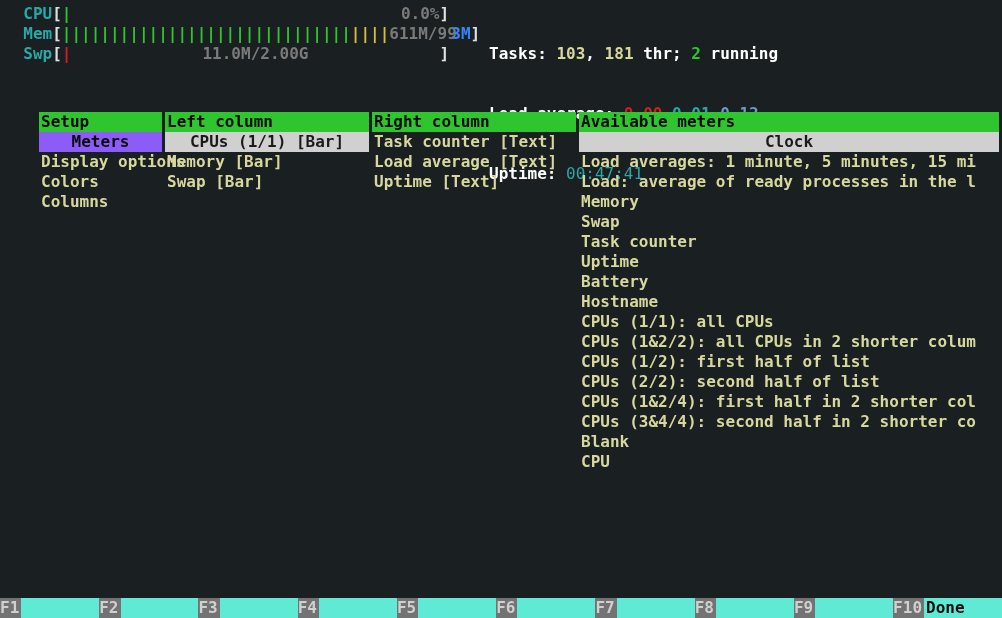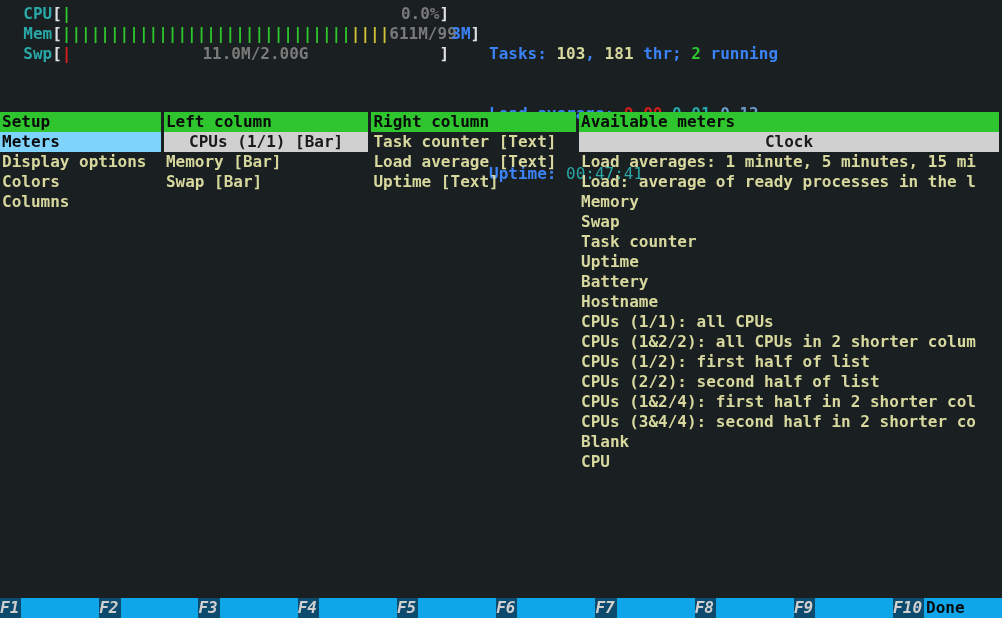--- a/index.html
+++ b/index.html
@@ -20,71 +20,71 @@
   .meters-left { width:485px; }
   .meter-row { white-space:pre; }
   .meter-row .lbl   { color:#2aa7a7; }
   .meter-row .brk   { color:#e0e0e0; font-weight:bold;}
   .meter-row .barg  { color:#2ec52e; }
   .meter-row .bary  { color:#d3c13a; }
   .meter-row .barr  { color:#d81d1d; }
   .meter-row .val   { color:#7a7a7a; font-weight:bold;}
 
   .meters-right { flex:1; white-space:pre;}
-  .tasks-line .k { color:#3b82f6; }
+  .tasks-line .k { color:#ffffff; }
   .tasks-line .v { color:#d7d79e; font-weight:bold;}
 
   .panels {
     display:flex;
     position:absolute;
     top:112px; left:0; right:0;
   }
   .panel { margin-right:3px; }
   .panel-header {
     background:#2ec52e;
     color:#0a0a0a;
     padding:0 2px;
     white-space:pre;
     font-weight:bold;
   }
-  .setup      { width:162px;}
+  .setup      { width:162px;padding-left:39px;}
   .leftcol    { width:206px;}
   .rightcol   { width:206px;}
   .avail      { flex:1; min-width:420px;}
 
   .item {
     color:#d7d79e;
     white-space:pre;
     padding:0 2px;
     font-weight:bold;
   }
   .item.sel-cyan {
-    background:#7dd3fc;
+    background:#8b5cf6;
     color:#0a0a0a;
+    text-align:center;
   }
   .item.sel-gray {
     background:#d0d0d0;
     color:#1a1a1a;
     text-align:center;
   }
 
   .fkeys {
     position:absolute;
     bottom:0; left:0; right:0;
     display:flex;
     font-weight:bold;
   }
   .fkey-lbl {
     color:#d0d0d0;
-    background:#0c4a6e;
+    background:#737373;
     padding:0 2px 0 0;
-    font-style:italic;
   }
   .fkey-slot {
-    background:#0ea5e9;
+    background:#5eead4;
     color:#0a0a0a;
     flex:1;
     white-space:pre;
     padding:0 2px;
   }
 </style>
 </head>
 <body>
 
 <div class="meters-top">

